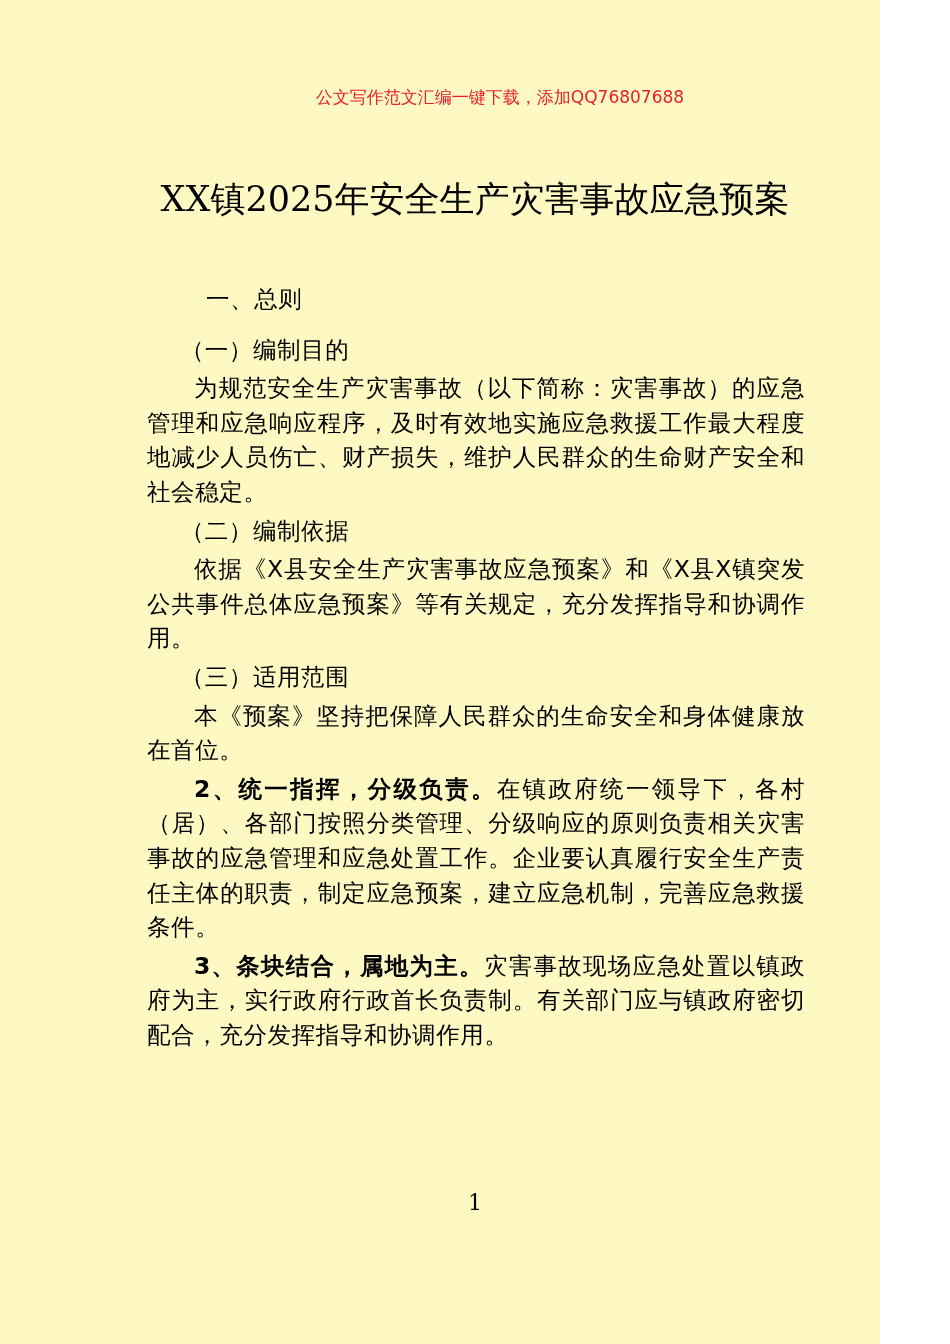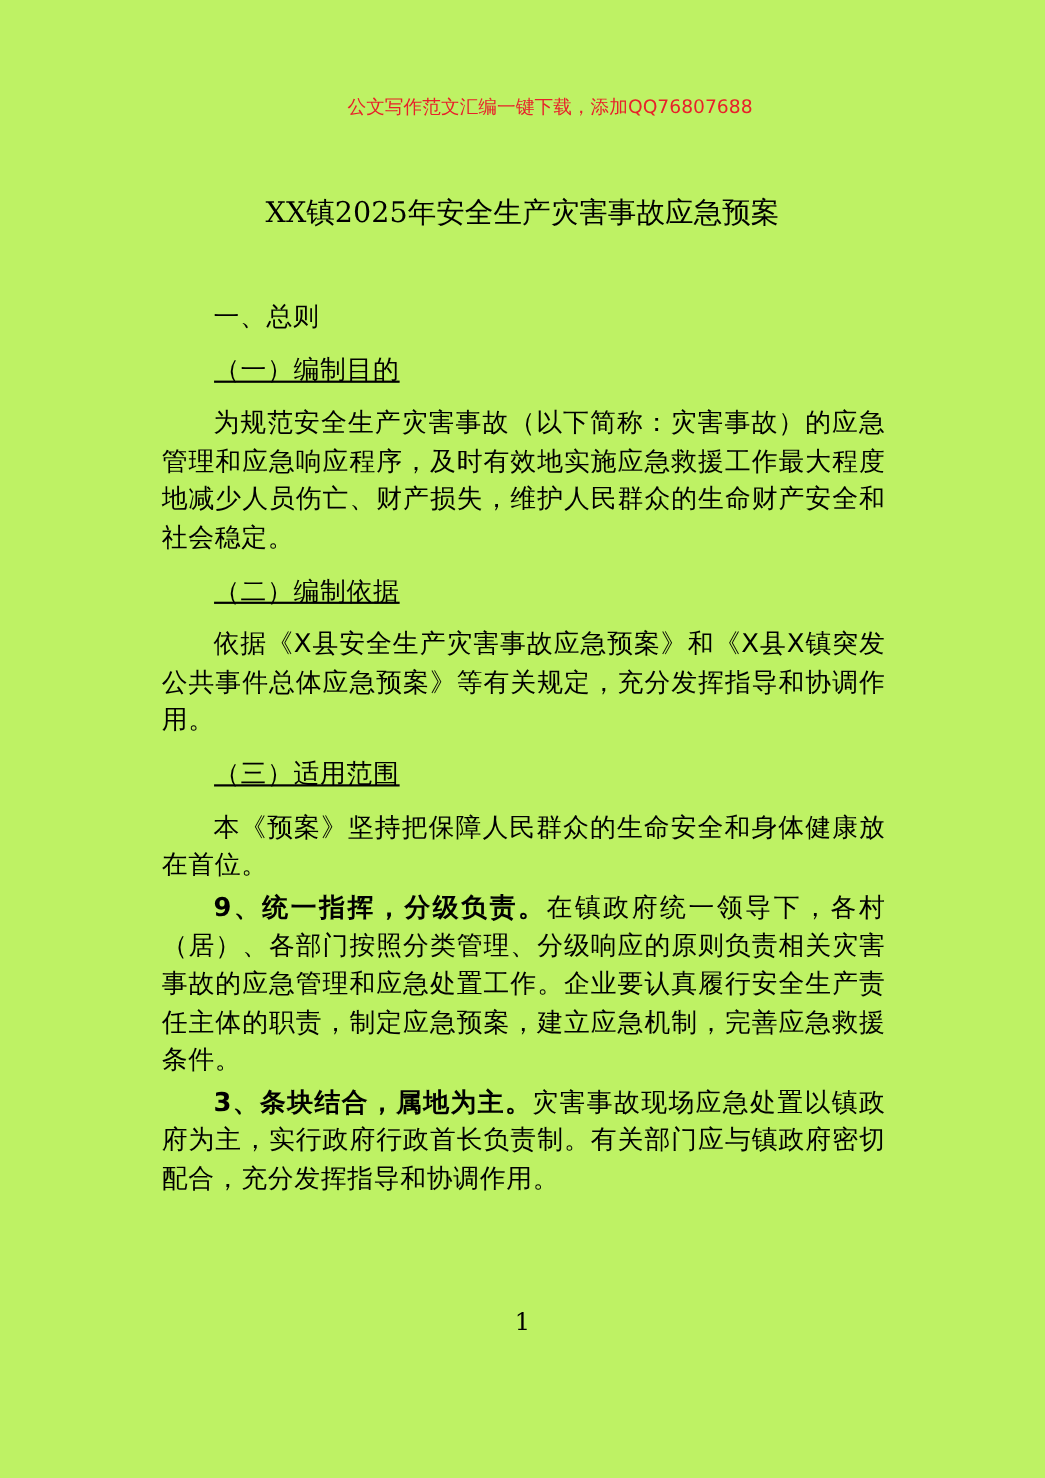--- a/index.html
+++ b/index.html
@@ -11,67 +11,66 @@
       width: 950px;
       height: 1344px;
       position: relative;
       overflow: hidden;
       font-family: "DejaVu Sans", sans-serif;
       color: #000000;
     }
     .page {
       position: absolute;
       left: 0; top: 0;
-      width: 950px;
+      width: 880px;
       height: 1344px;
-      background: #bef264;
+      background: #fef9c3;
     }
     .promo {
       position: absolute;
       top: 86px;
       left: 0;
       width: 1000px;
       text-align: center;
       font-size: 17px;
       color: #e8202a;
       letter-spacing: 0px;
     }
     .title {
       position: absolute;
       top: 176px;
       left: 0;
       width: 950px;
       text-align: center;
       font-family: "DejaVu Serif", "Liberation Serif", serif;
-      font-size: 26px;
+      font-size: 35px;
       color: #000000;
       letter-spacing: 0px;
     }
     .body-text {
       position: absolute;
       left: 143px;
       top: 266px;
       width: 666px;
       font-size: 23.5px;
       line-height: 34.6px;
       letter-spacing: 0.6px;
     }
     .p {
       margin: 4px;
       text-indent: 2em;
       text-align: justify;
     }
     .heading {
-      margin: 4px;
+      margin: 16px;
       text-indent: 2em;
     }
     .sub-heading {
-      margin: 14px;
+      margin: 0;
       text-indent: 1.6em;
-      text-decoration: underline;
     }
     .bold-lead {
       font-weight: bold;
     }
     .page-number {
       position: absolute;
       top: 1190px;
       left: 0;
       width: 950px;
       text-align: center;
@@ -95,20 +94,20 @@
     <p class="p">为规范安全生产灾害事故（以下简称：灾害事故）的应急管理和应急响应程序，及时有效地实施应急救援工作最大程度地减少人员伤亡、财产损失，维护人民群众的生命财产安全和社会稳定。</p>
 
     <p class="sub-heading">（二）编制依据</p>
     <p class="p">依据《X县安全生产灾害事故应急预案》和《X县X镇突发公共事件总体应急预案》等有关规定，充分发挥指导和协调作用。</p>
 
     <p class="sub-heading">（三）适用范围</p>
     <p class="p">本《预案》坚持把保障人民群众的生命安全和身体健康放在首位。</p>
 
 
 
-    <p class="p"><span class="bold-lead">9、统一指挥，分级负责。</span><span>在镇政府统一领导下，各村（居）、各部门按照分类管理、分级响应的原则负责相关灾害事故的应急管理和应急处置工作。企业要认真履行安全生产责任主体的职责，制定应急预案，建立应急机制，完善应急救援条件。</span></p>
+    <p class="p"><span class="bold-lead">2、统一指挥，分级负责。</span><span>在镇政府统一领导下，各村（居）、各部门按照分类管理、分级响应的原则负责相关灾害事故的应急管理和应急处置工作。企业要认真履行安全生产责任主体的职责，制定应急预案，建立应急机制，完善应急救援条件。</span></p>
 
     <p class="p"><span class="bold-lead">3、条块结合，属地为主。</span><span>灾害事故现场应急处置以镇政府为主，实行政府行政首长负责制。有关部门应与镇政府密切配合，充分发挥指导和协调作用。</span></p>
   </div>
 
   <div class="page-number">1</div>
 
 </div>
 
 </body></html>

